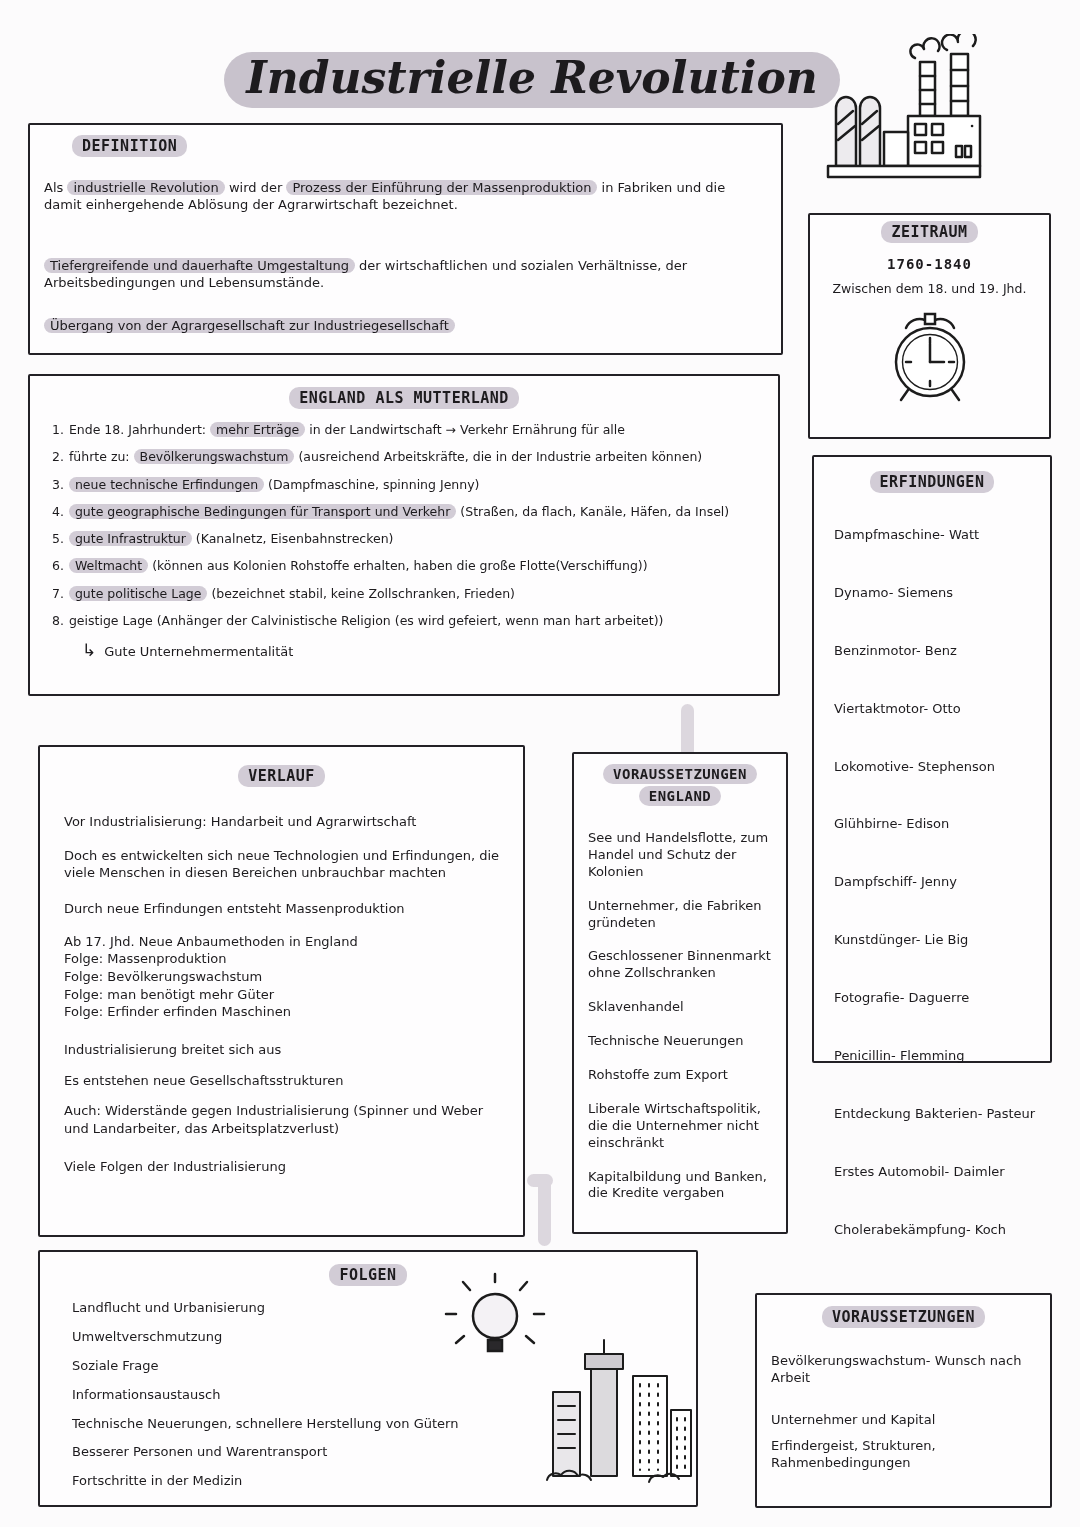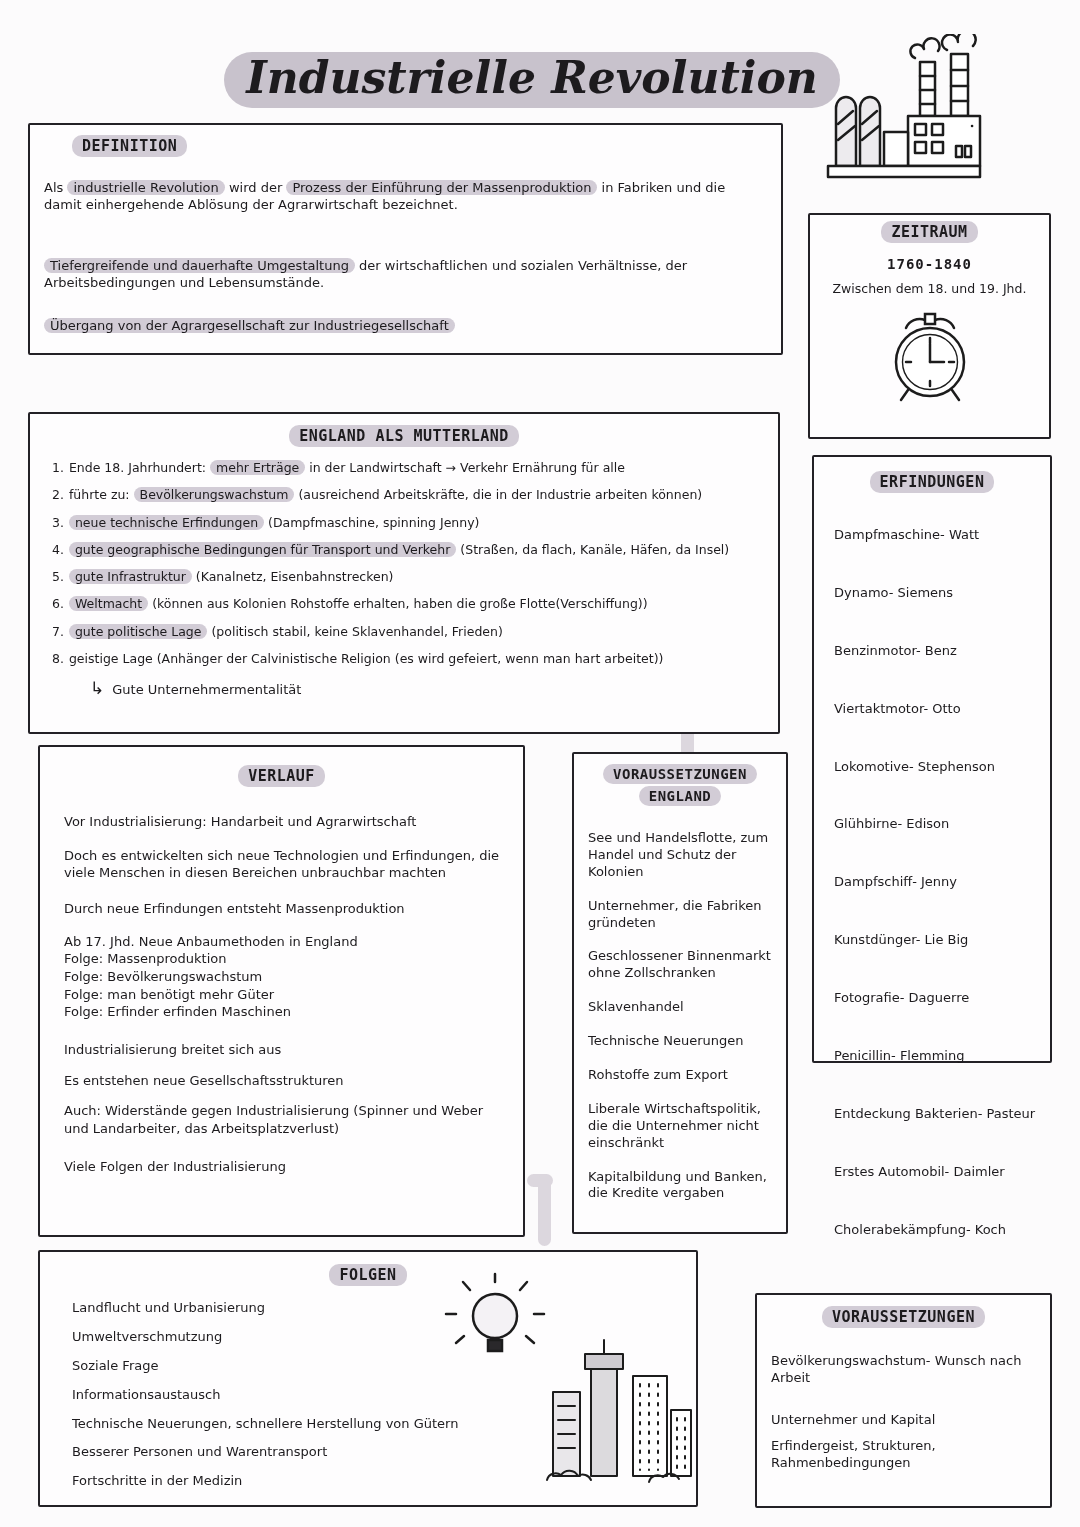--- a/index.html
+++ b/index.html
@@ -39,26 +39,26 @@
 
   
   #zeit-box { left:808px; top:213px; width:243px; height:226px; text-align:center; }
   .zeit-hdr { margin-top:8px; }
   .zeit-period { margin-top:15px; font-family:"DejaVu Sans Mono", monospace; font-weight:bold;
                  font-size:14px; letter-spacing:1px; }
   .zeit-sub { margin-top:9px; font-size:12.5px; }
   .zeit-clock { margin-top:6px; }
 
   
-  #eng-box { left:28px; top:412px; width:752px; height:322px; }
+  #eng-box { left:28px; top:374px; width:752px; height:322px; }
   .eng-hdr { text-align:center; margin-top:13px; }
   .eng-list { position:absolute; left:22px; top:46px; width:714px; }
   .eng-item { font-size:12.5px; line-height:1.3; margin-bottom:11px; }
   .eng-item .num { margin-right:5px; }
-  .eng-foot { margin-left:38px; margin-top:2px; font-size:13px; }
+  .eng-foot { margin-left:30px; margin-top:2px; font-size:13px; }
   .eng-foot .arrow { font-size:17px; margin-right:8px; }
 
   
   #ver-box { left:38px; top:745px; width:487px; height:492px; }
   .ver-hdr { text-align:center; margin-top:20px; }
   .ver-body { position:absolute; left:24px; top:66px; width:442px; }
   .ver-p { font-size:13px; line-height:1.36; white-space:pre-line; }
   .vp0 { margin-bottom:16px; } .vp1 { margin-bottom:18px; } .vp2 { margin-bottom:15px; }
   .vp3 { margin-bottom:20px; } .vp4 { margin-bottom:13px; } .vp5 { margin-bottom:13px; }
   .vp6 { margin-bottom:20px; }
@@ -177,21 +177,21 @@
     <div class="hdr eng-hdr">
       <span class="hl">ENGLAND ALS MUTTERLAND</span>
     </div>
     <div class="eng-list">
       <div class="eng-item"><span class="num">1.</span><span>Ende 18. Jahrhundert: </span><span class="hl">mehr Erträge</span><span> in der Landwirtschaft → Verkehr Ernährung für alle</span></div>
       <div class="eng-item"><span class="num">2.</span><span>führte zu: </span><span class="hl">Bevölkerungswachstum</span><span> (ausreichend Arbeitskräfte, die in der Industrie arbeiten können)</span></div>
       <div class="eng-item"><span class="num">3.</span><span></span><span class="hl">neue technische Erfindungen</span><span> (Dampfmaschine, spinning Jenny)</span></div>
       <div class="eng-item"><span class="num">4.</span><span></span><span class="hl">gute geographische Bedingungen für Transport und Verkehr</span><span> (Straßen, da flach, Kanäle, Häfen, da Insel)</span></div>
       <div class="eng-item"><span class="num">5.</span><span></span><span class="hl">gute Infrastruktur</span><span> (Kanalnetz, Eisenbahnstrecken)</span></div>
       <div class="eng-item"><span class="num">6.</span><span></span><span class="hl">Weltmacht</span><span> (können aus Kolonien Rohstoffe erhalten, haben die große Flotte(Verschiffung))</span></div>
-      <div class="eng-item"><span class="num">7.</span><span></span><span class="hl">gute politische Lage</span><span> (politisch stabil, keine Sklavenhandel, Frieden)</span></div>
+      <div class="eng-item"><span class="num">7.</span><span></span><span class="hl">gute politische Lage</span><span> (bezeichnet stabil, keine Zollschranken, Frieden)</span></div>
       <div class="eng-item"><span class="num">8.</span><span>geistige Lage (Anhänger der Calvinistische Religion (es wird gefeiert, wenn man hart arbeitet))</span><span></span></div>
       <div class="eng-foot"><span class="arrow">↳</span><span>Gute Unternehmermentalität</span></div>
     </div>
   </section>
 
   <section class="box" id="erf-box">
     <div class="hdr erf-hdr">
       <span class="hl">ERFINDUNGEN</span>
     </div>
     <div class="erf-list">

